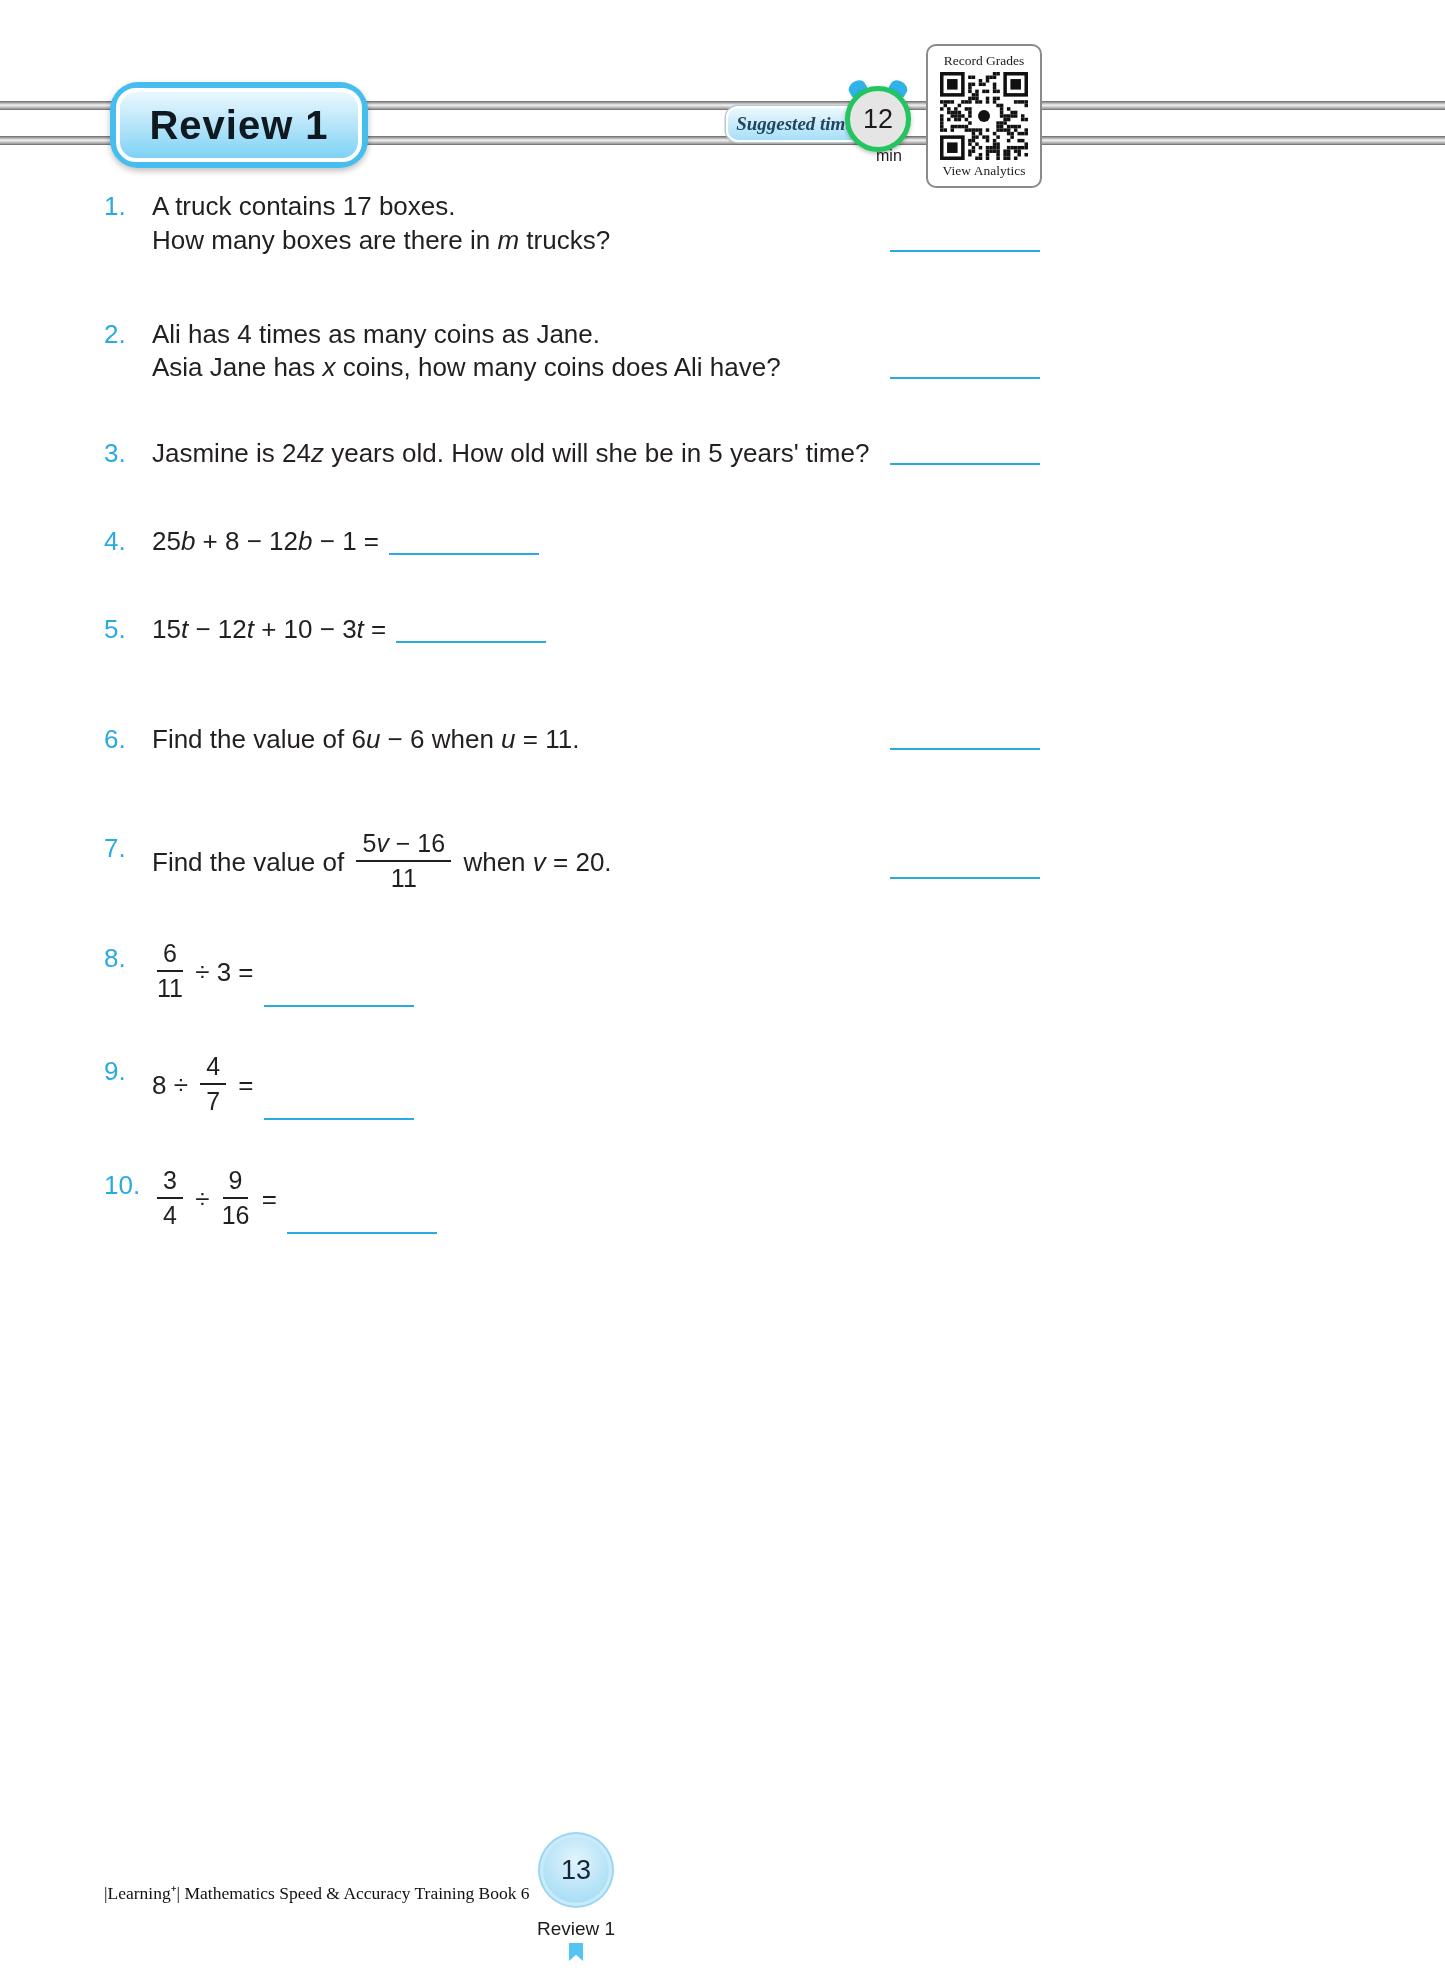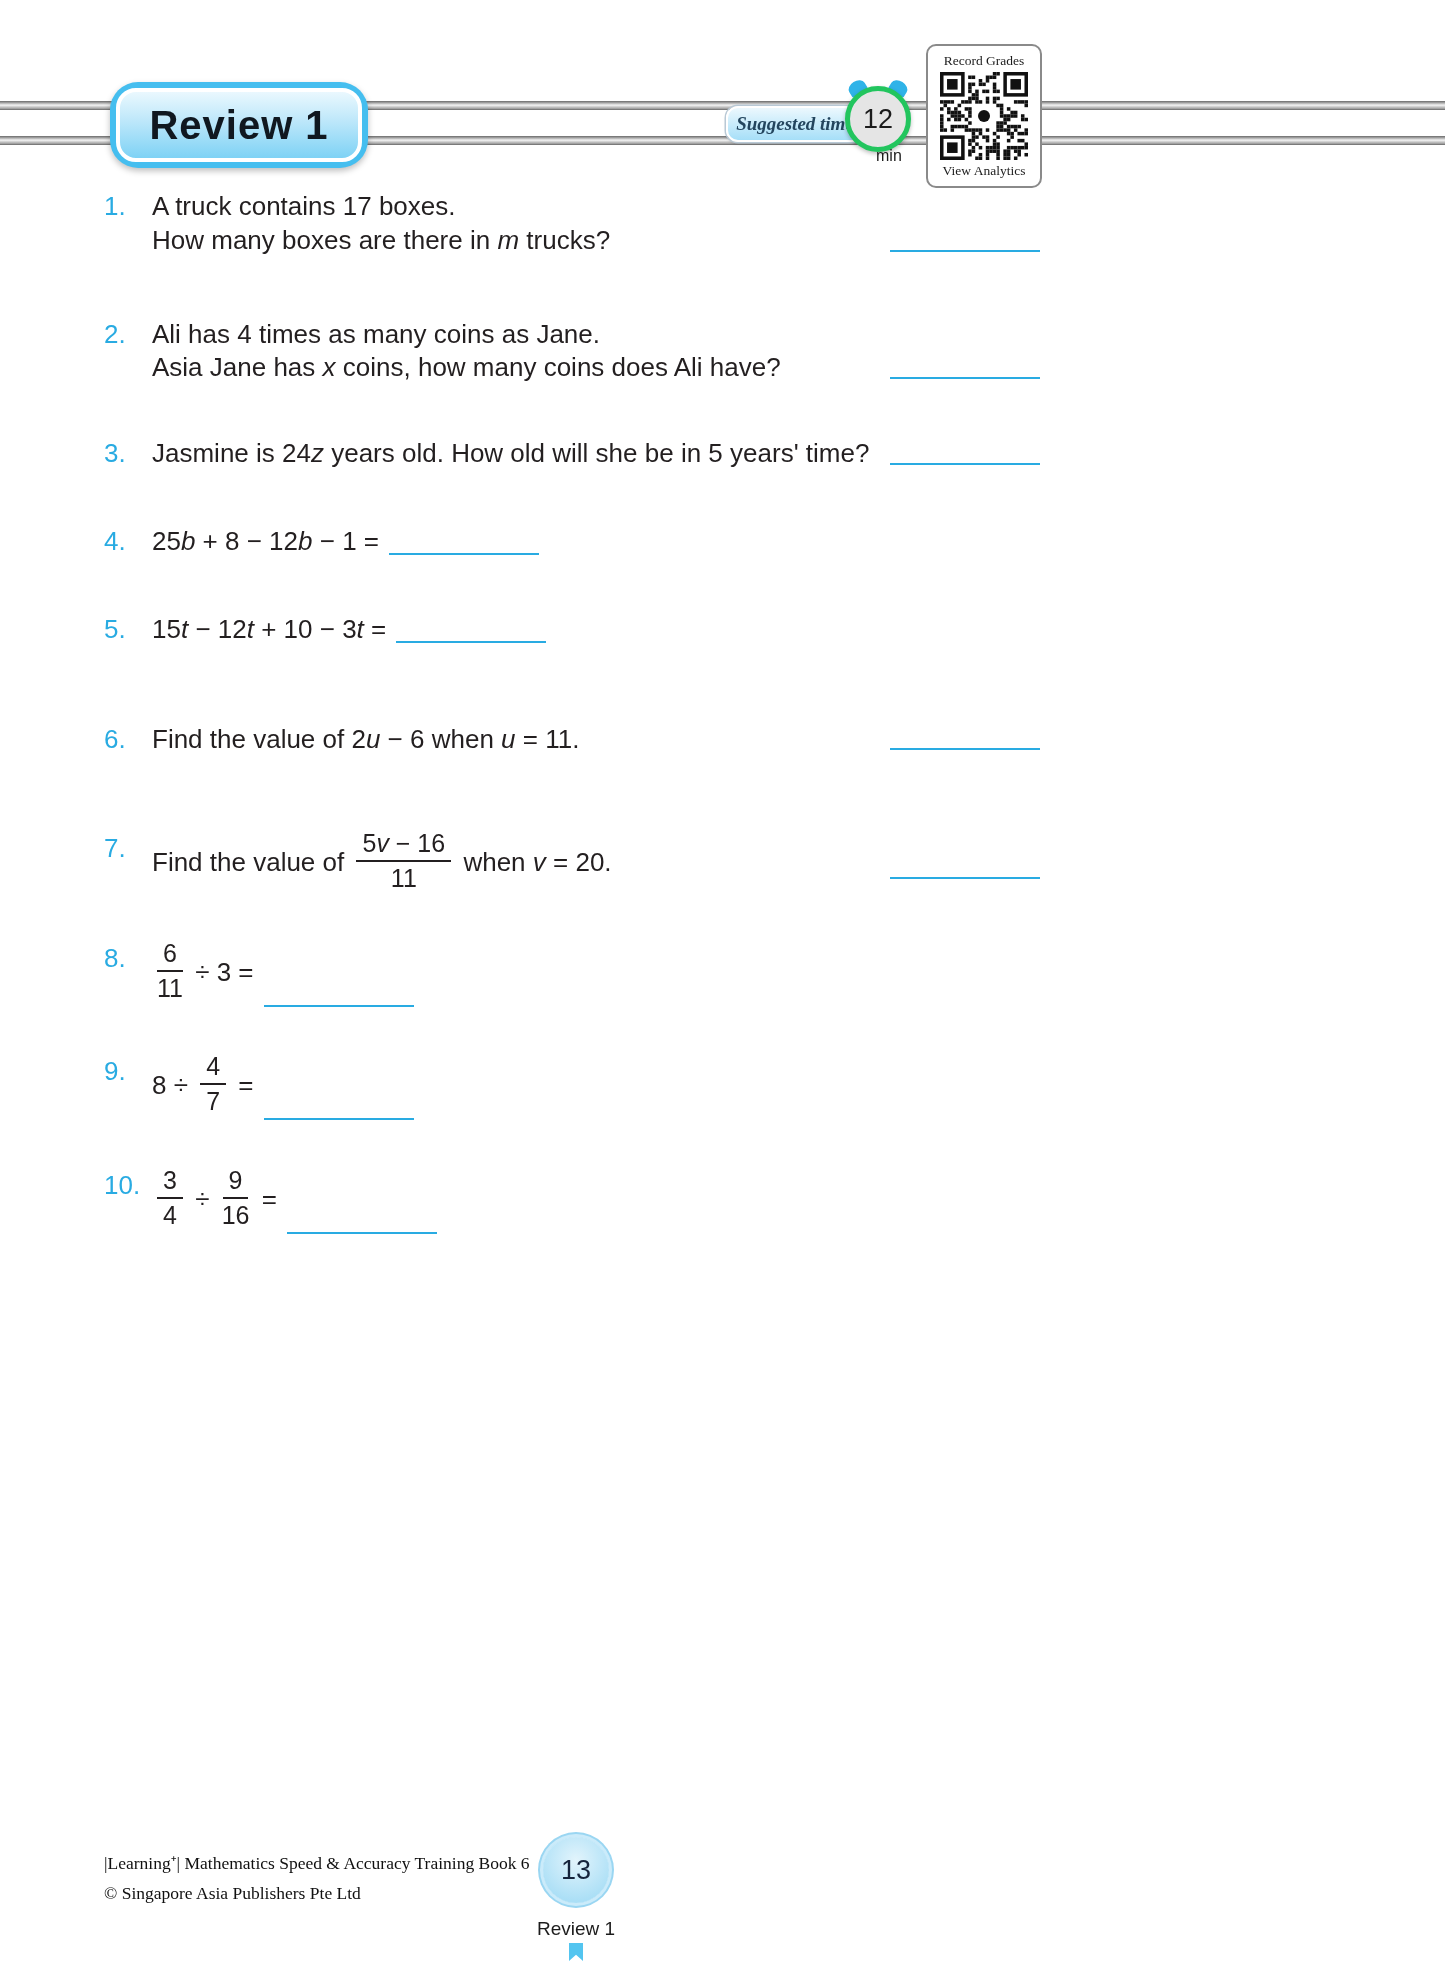--- a/index.html
+++ b/index.html
@@ -350,21 +350,21 @@
       </div>
       <div class="question answer-inline">
         <span class="qnum">5.</span>
         <div class="qcontent">
           <div class="qline"><span>15</span><span class="mvar">t</span><span> − 12</span><span class="mvar">t</span><span> + 10 − 3</span><span class="mvar">t</span><span> =</span><span class="aline aline-inline"></span></div>
         </div>
       </div>
       <div class="question answer-right">
         <span class="qnum">6.</span>
         <div class="qcontent">
-          <div class="qline"><span>Find the value of 2</span><span class="mvar">u</span><span> − 6 when </span><span class="mvar">u</span><span> = 11.</span></div>
+          <div class="qline"><span>Find the value of 6</span><span class="mvar">u</span><span> − 6 when </span><span class="mvar">u</span><span> = 11.</span></div>
         </div>
         <div class="aline aline-right"></div>
       </div>
       <div class="question answer-right has-frac">
         <span class="qnum">7.</span>
         <div class="qcontent">
           <div class="qline"><span>Find the value of </span><span class="frac">
               <span class="fnum"><span>5</span><span class="mvar">v</span><span> − 16</span></span>
               <span class="fden"><span>11</span></span>
             </span><span> when </span><span class="mvar">v</span><span> = 20.</span></div>
@@ -399,21 +399,20 @@
               <span class="fnum"><span>9</span></span>
               <span class="fden"><span>16</span></span>
             </span><span> =</span><span class="aline aline-inline"></span></div>
         </div>
       </div>
     </main>
 
   <footer>
     <div class="footer-left">
       <div>|Learning⁺| Mathematics Speed &amp; Accuracy Training Book 6</div>
-      <div>© Singapore Asia Publishers Pte Ltd</div>
     </div>
     <div class="page-badge-wrap">
       <div class="page-badge">
         <span>13</span>
       </div>
       <div class="page-badge-label">Review 1</div>
       <div class="bookmark"></div>
     </div>
   </footer>
 

